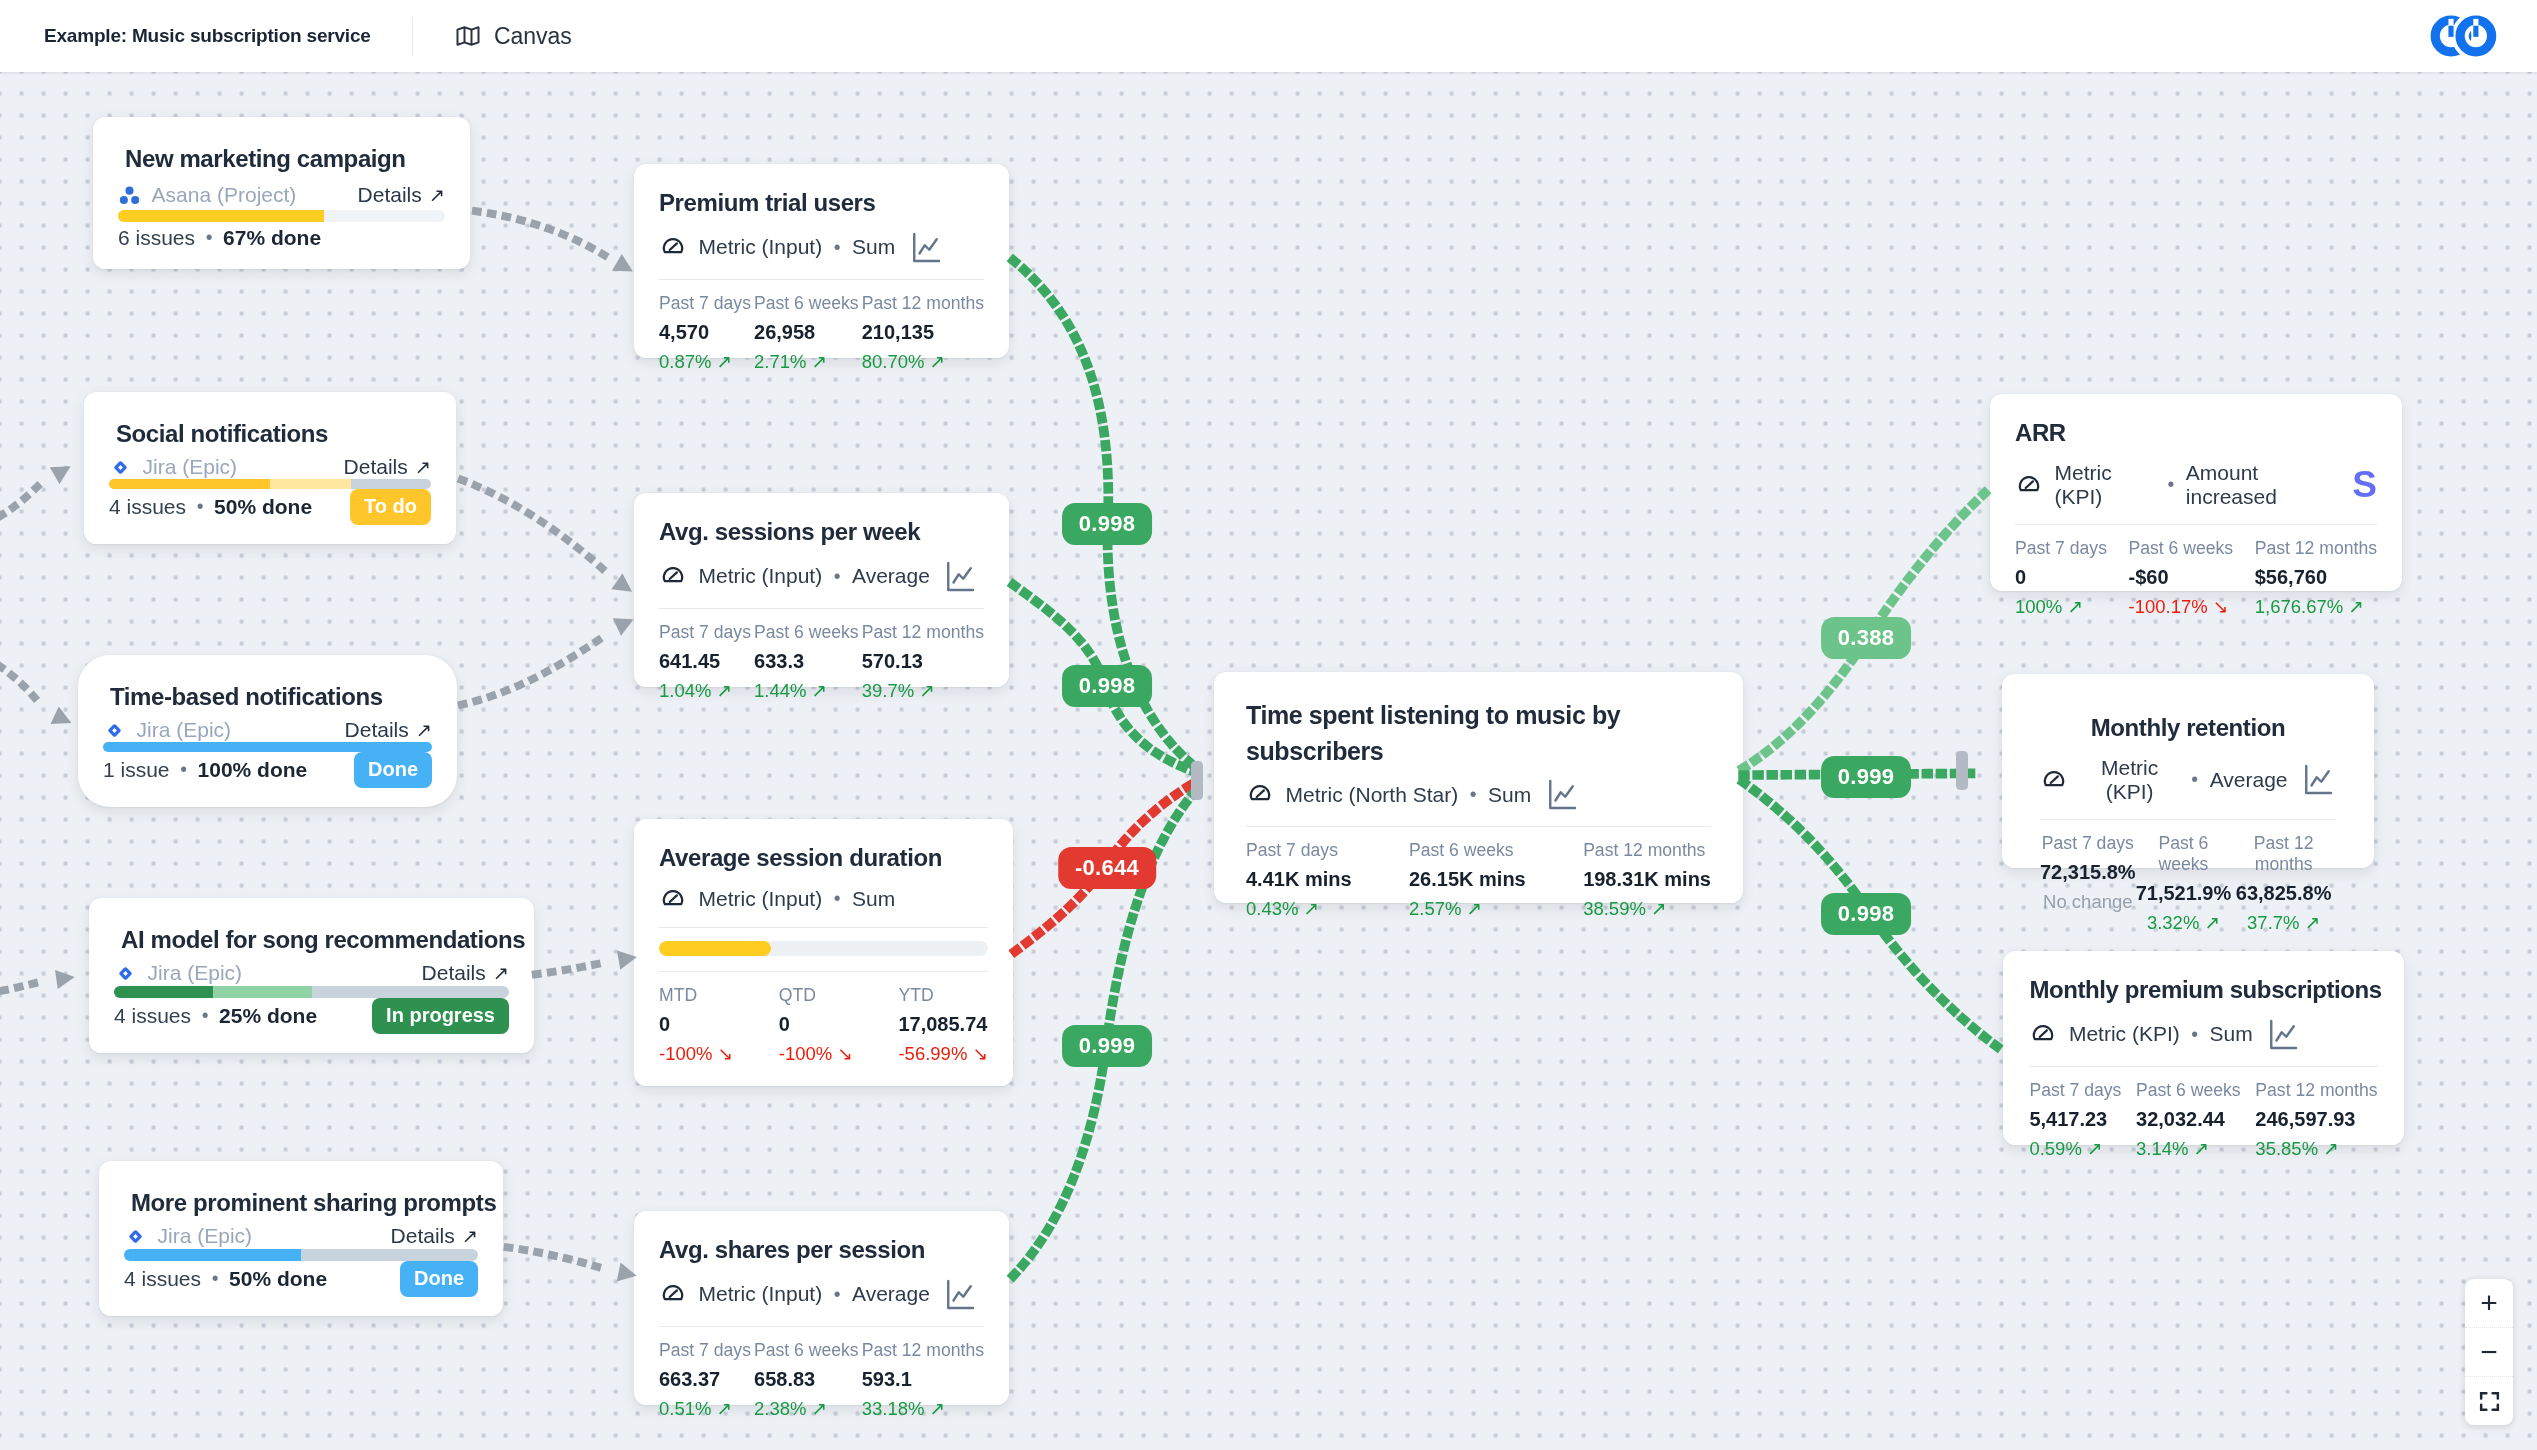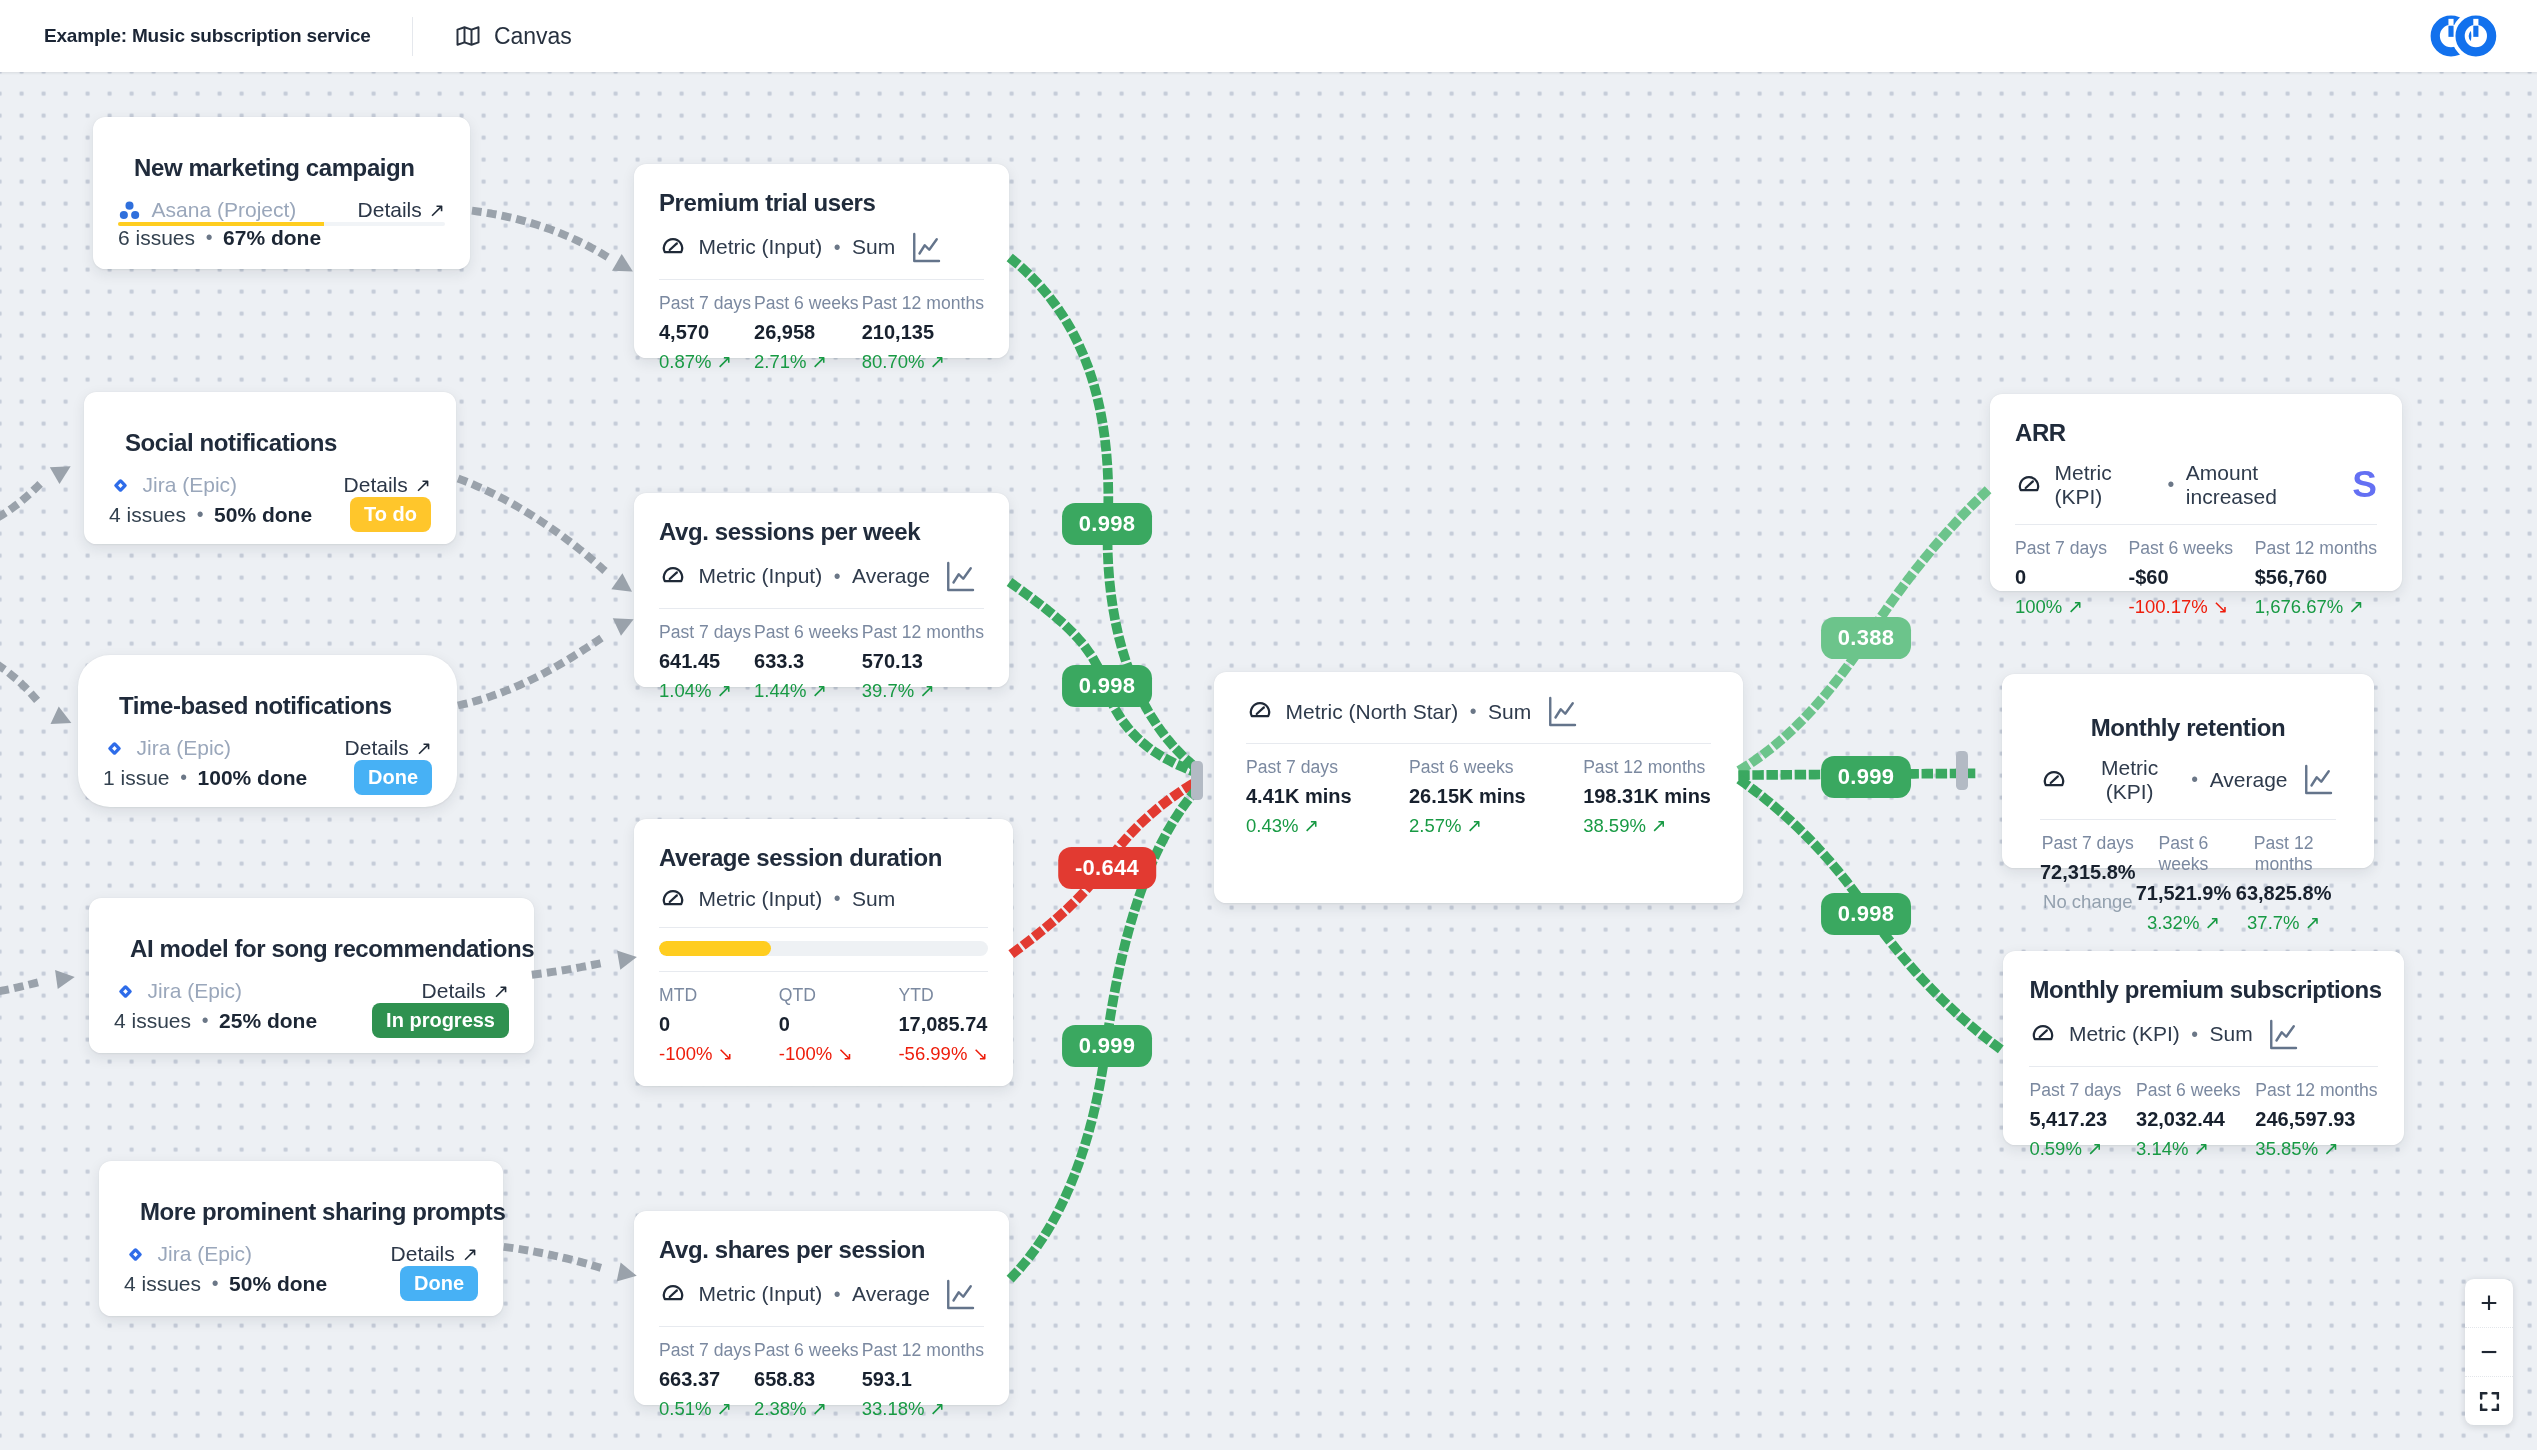--- a/index.html
+++ b/index.html
@@ -24,21 +24,21 @@
     background:#edf0f4;
     background-image:radial-gradient(circle,#c6cdd9 2px,rgba(198,205,217,0) 2.6px);
     background-size:22px 22px;background-position:10.6px 10.6px;
   }
   .card{
     position:absolute;background:#fff;border-radius:12.3px;box-sizing:border-box;
     box-shadow:0 0.9px 1.8px rgba(20,28,40,.06),0 4.4px 14px rgba(20,28,40,.09);
   }
   
   .pcard{padding:21px 25px 19.4px;display:flex;flex-direction:column;justify-content:space-between;}
-  .ptitle{font-size:24px;font-weight:700;color:#202b3b;letter-spacing:-0.4px;white-space:nowrap;margin:16px;}
+  .ptitle{font-size:24px;font-weight:700;color:#202b3b;letter-spacing:-0.4px;white-space:nowrap;margin:7px;}
   .prow{display:flex;align-items:center;justify-content:space-between;font-size:21px;}
   .src{display:flex;align-items:center;gap:10.6px;color:#9aa7bb;}
   .details{display:flex;align-items:center;gap:7px;color:#2c3748;cursor:pointer;}
   .details .arr{font-size:19.4px;color:#1f2937;}
   .pbar{height:12.3px;border-radius:7px;background:#f1f4f7;display:flex;overflow:hidden;}
   .seg{height:100%;}
   .pbottom{display:flex;align-items:center;gap:10.6px;font-size:21px;color:#33414f;}
   .pbottom b{color:#1c2634;}
   .pdot,.mdot{color:#6b7787;font-size:19.4px;}
   .status{margin-left:auto;color:#fff;font-weight:700;font-size:20px;padding:6.2px 14px;border-radius:8px;}
@@ -440,20 +440,21 @@
         </div>
       <div class="stat">
           <div class="slabel">Past 12 months</div>
           <div class="sval">593.1</div>
           <div class="schg up">33.18% ↗</div>
         </div>
     </div>
   </div>
 
   <div class="card mcard" id="card-northstar" style="left:1214px;top:600px;width:529px;height:231px;">
+    <h3 class="mtitle">Time spent listening to music by subscribers</h3>
     <div class="mmeta">
       <span>
         <svg width="28" height="26.4" viewBox="0 0 24 24" fill="none" stroke="#1f2937" stroke-width="2" stroke-linecap="round">
             <path d="M4.5 16.5 A 8.3 8.3 0 1 1 19.5 16.5 Z" stroke-linejoin="round"></path>
             <path d="M9 14.5 L15.5 8.5"></path>
           </svg>
       </span>
       <span>Metric (North Star)</span>
       <span class="mdot">•</span>
       <span>Sum</span>

